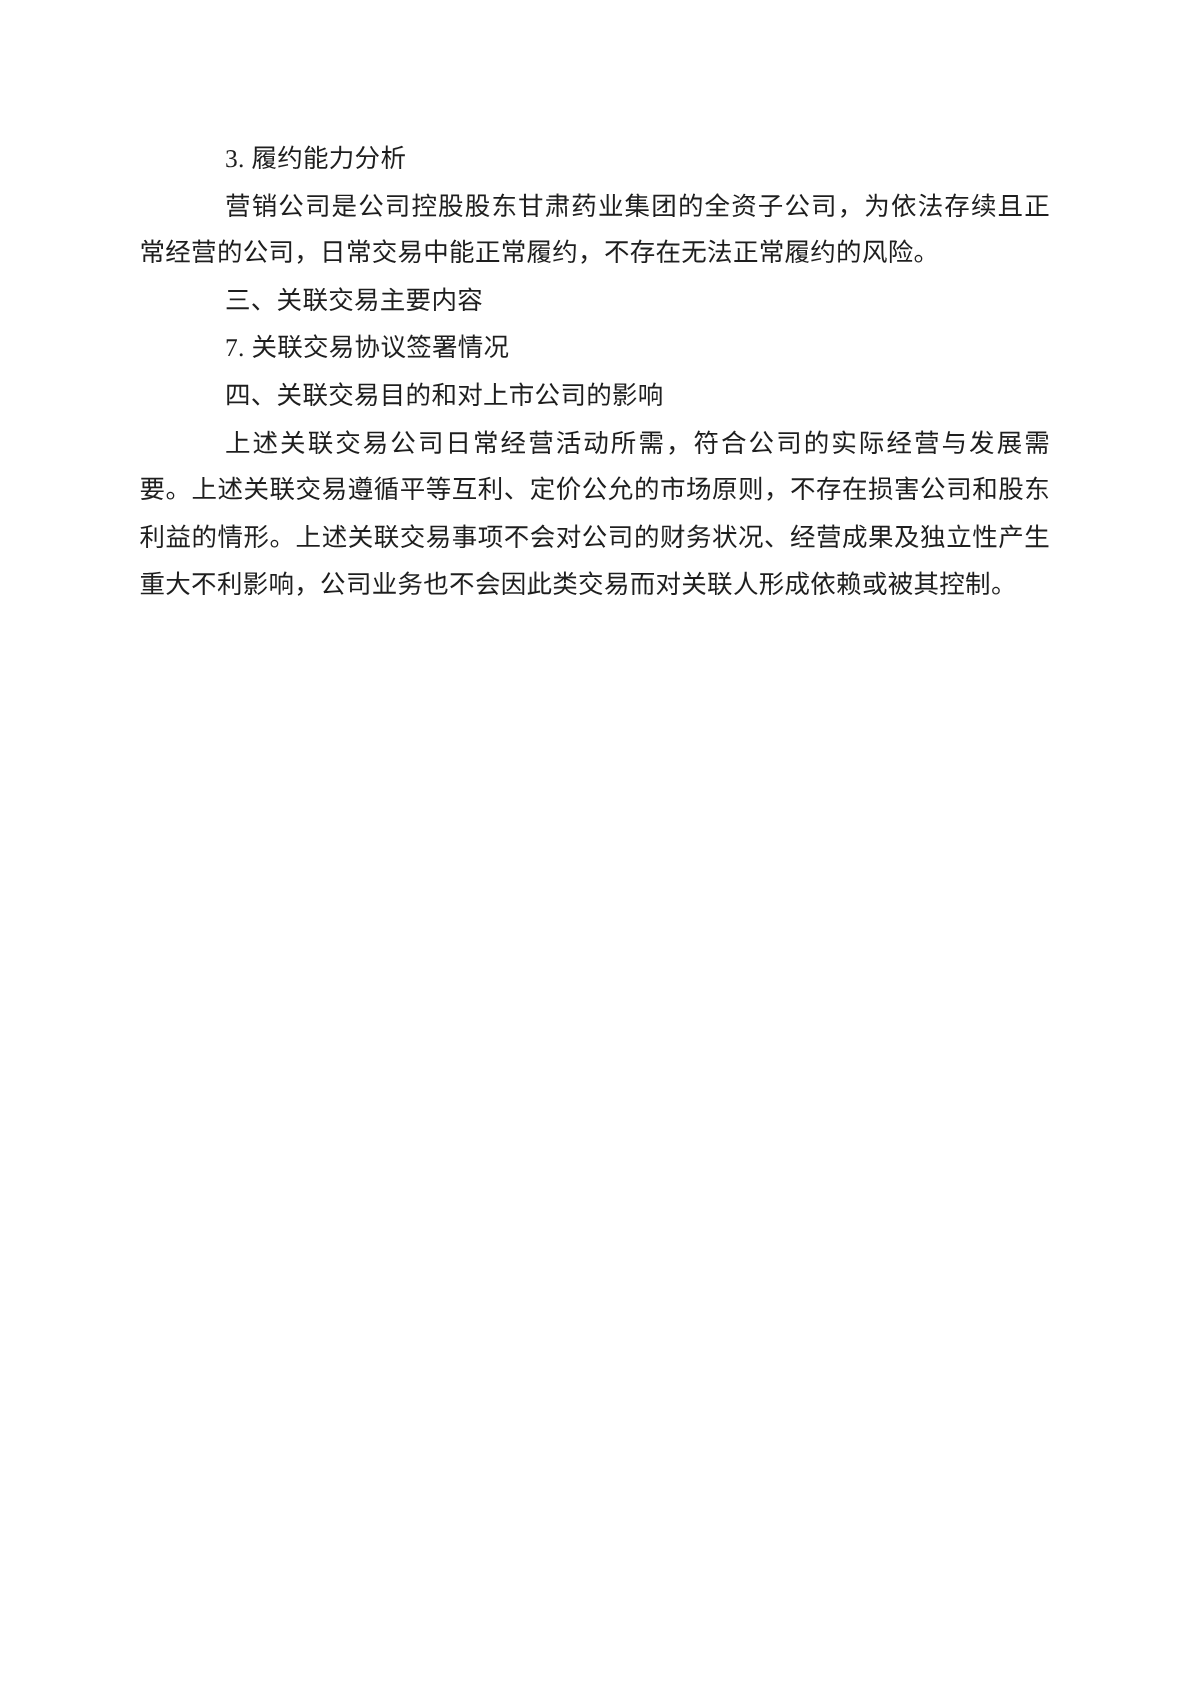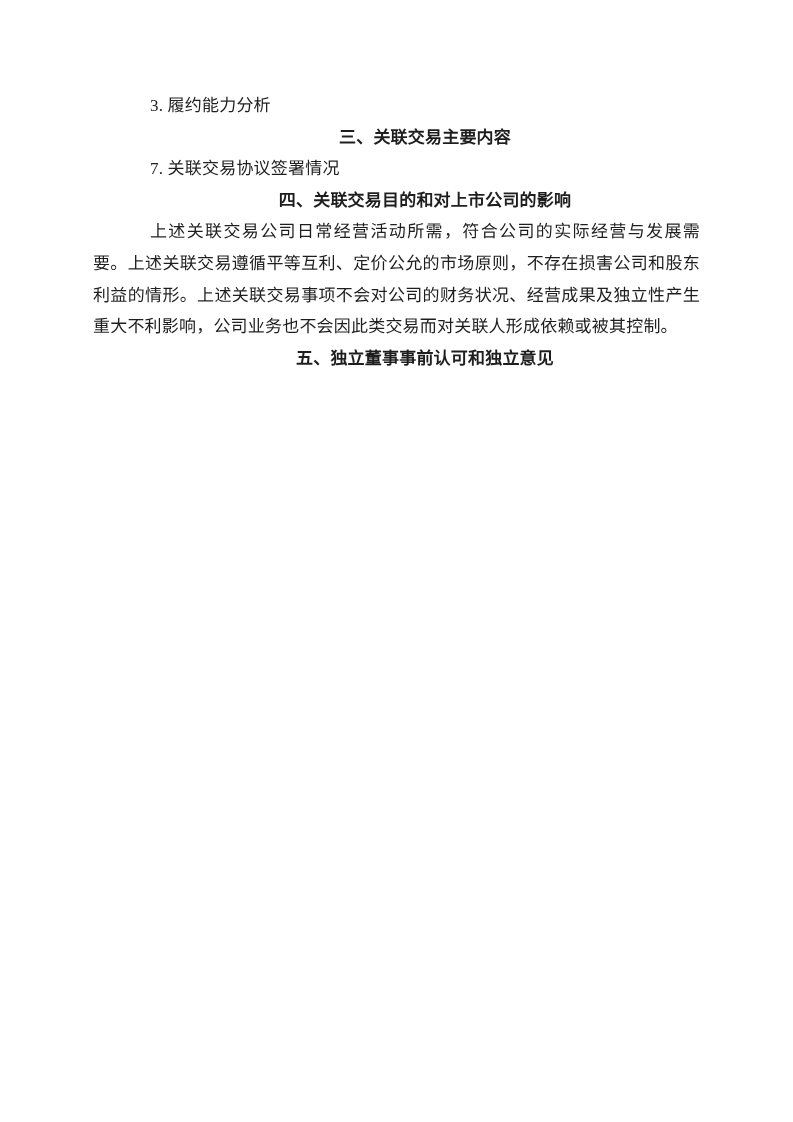--- a/index.html
+++ b/index.html
@@ -25,29 +25,29 @@
   .content p {
     margin: 0;
     font-size: 17px;
     line-height: 31.6px;
     text-align: justify;
     text-indent: 57px;
     word-break: break-all;
     letter-spacing: 0.2px;
   }
   .content p.heading {
-    font-weight: bold;
-    text-align: center;
+    font-weight: normal;
+    text-align: left;
   }
 </style>
 </head>
 <body>
 
 <div class="page">
   <div class="content">
     <p>3. 履约能力分析</p>
+    <p>营销公司是公司控股股东甘肃药业集团的全资子公司，为依法存续且正常经营的公司，日常交易中能正常履约，不存在无法正常履约的风险。</p>
     <p class="heading">三、关联交易主要内容</p>
     <p>7. 关联交易协议签署情况</p>
     <p class="heading">四、关联交易目的和对上市公司的影响</p>
     <p>上述关联交易公司日常经营活动所需，符合公司的实际经营与发展需要。上述关联交易遵循平等互利、定价公允的市场原则，不存在损害公司和股东利益的情形。上述关联交易事项不会对公司的财务状况、经营成果及独立性产生重大不利影响，公司业务也不会因此类交易而对关联人形成依赖或被其控制。</p>
-    <p class="heading">五、独立董事事前认可和独立意见</p>
   </div>
 </div>
 
 </body></html>

